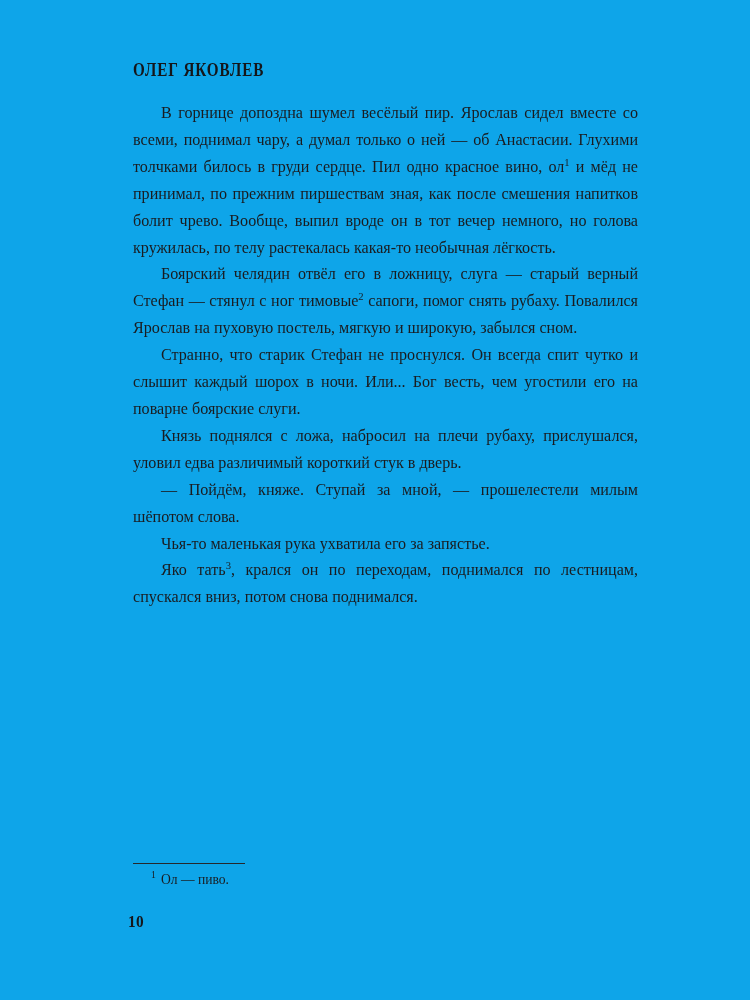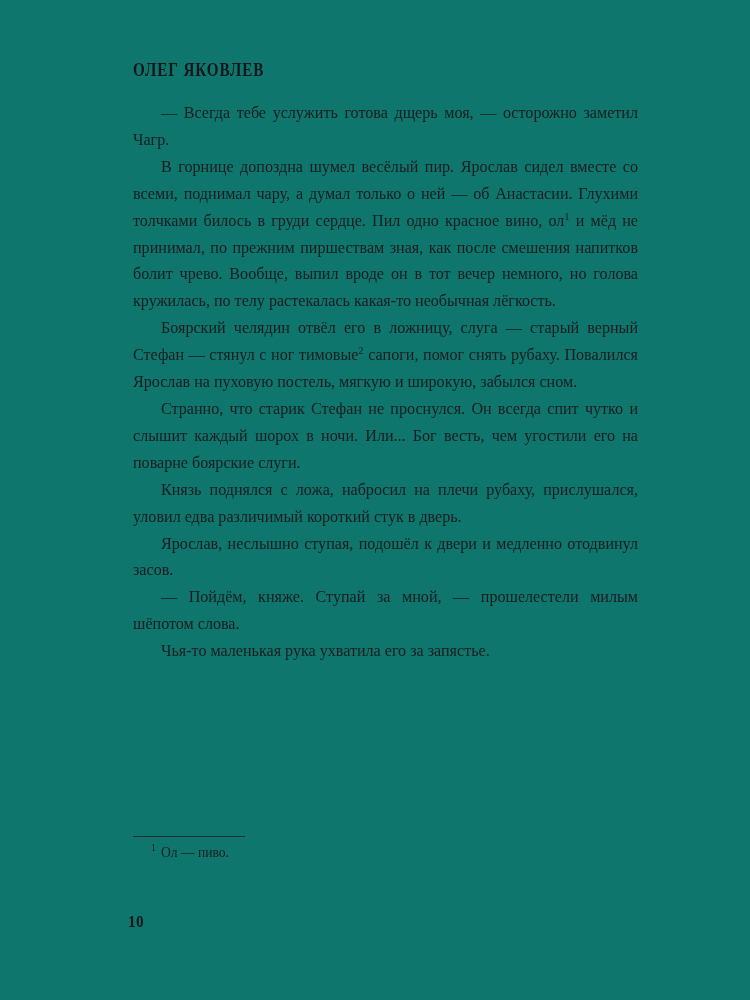--- a/index.html
+++ b/index.html
@@ -13,21 +13,21 @@
     overflow: hidden;
     font-family: "Liberation Serif", "DejaVu Serif", serif;
     color: #1a1a1a;
     -webkit-font-smoothing: antialiased;
   }
 
   .page {
     position: relative;
     width: 750px;
     height: 1000px;
-    background: #0f766e;
+    background: #0ea5e9;
     box-sizing: border-box;
   }
 
   
   .running-head {
     position: absolute;
     left: 133px;
     top: 60px;
     width: 505px;
     font-family: "Liberation Serif", "DejaVu Serif", serif;
@@ -63,21 +63,21 @@
   sup.fn-ref {
     font-size: 0.66em;
     vertical-align: super;
     line-height: 0;
   }
 
   
   .footnotes {
     position: absolute;
     left: 133px;
-    top: 836px;
+    top: 863px;
     width: 505px;
     font-size: 13.6px;
     line-height: 21.5px;
     color: #1a1c20;
   }
   .footnote-rule {
     width: 112px;
     height: 0;
     border-top: 1.1px solid #25282c;
     margin: 0 0 5px 0;
@@ -112,28 +112,27 @@
   }
 </style>
 </head>
 <body>
 
 <div class="page">
 
   <div class="running-head">ОЛЕГ ЯКОВЛЕВ</div>
 
   <div class="textblock">
-    <p>— Всегда тебе услужить готова дщерь моя, — осторожно заметил Чагр.</p>
     <p>В горнице допоздна шумел весёлый пир. Ярослав сидел вместе со всеми, поднимал чару, а думал только о ней — об Анастасии. Глухими толчками билось в груди сердце. Пил одно красное вино, ол<sup class="fn-ref">1</sup> и мёд не принимал, по прежним пиршествам зная, как после смешения напитков болит чрево. Вообще, выпил вроде он в тот вечер немного, но голова кружилась, по телу растекалась какая-то необычная лёгкость.</p>
     <p>Боярский челядин отвёл его в ложницу, слуга — старый верный Стефан — стянул с ног тимовые<sup class="fn-ref">2</sup> сапоги, помог снять рубаху. Повалился Ярослав на пуховую постель, мягкую и широкую, забылся сном.</p>
     <p>Странно, что старик Стефан не проснулся. Он всегда спит чутко и слышит каждый шорох в ночи. Или... Бог весть, чем угостили его на поварне боярские слуги.</p>
     <p>Князь поднялся с ложа, набросил на плечи рубаху, прислушался, уловил едва различимый короткий стук в дверь.</p>
-    <p>Ярослав, неслышно ступая, подошёл к двери и медленно отодвинул засов.</p>
     <p>— Пойдём, княже. Ступай за мной, — прошелестели милым шёпотом слова.</p>
     <p>Чья-то маленькая рука ухватила его за запястье.</p>
+    <p>Яко тать<sup class="fn-ref">3</sup>, крался он по переходам, поднимался по лестницам, спускался вниз, потом снова поднимался.</p>
   </div>
 
   <div class="footnotes">
     <div class="footnote-rule"></div>
     <p class="footnote-line"><span class="fn-num">1</span>Ол — пиво.</p>
   </div>
 
   <div class="folio">10</div>
 
 </div>

